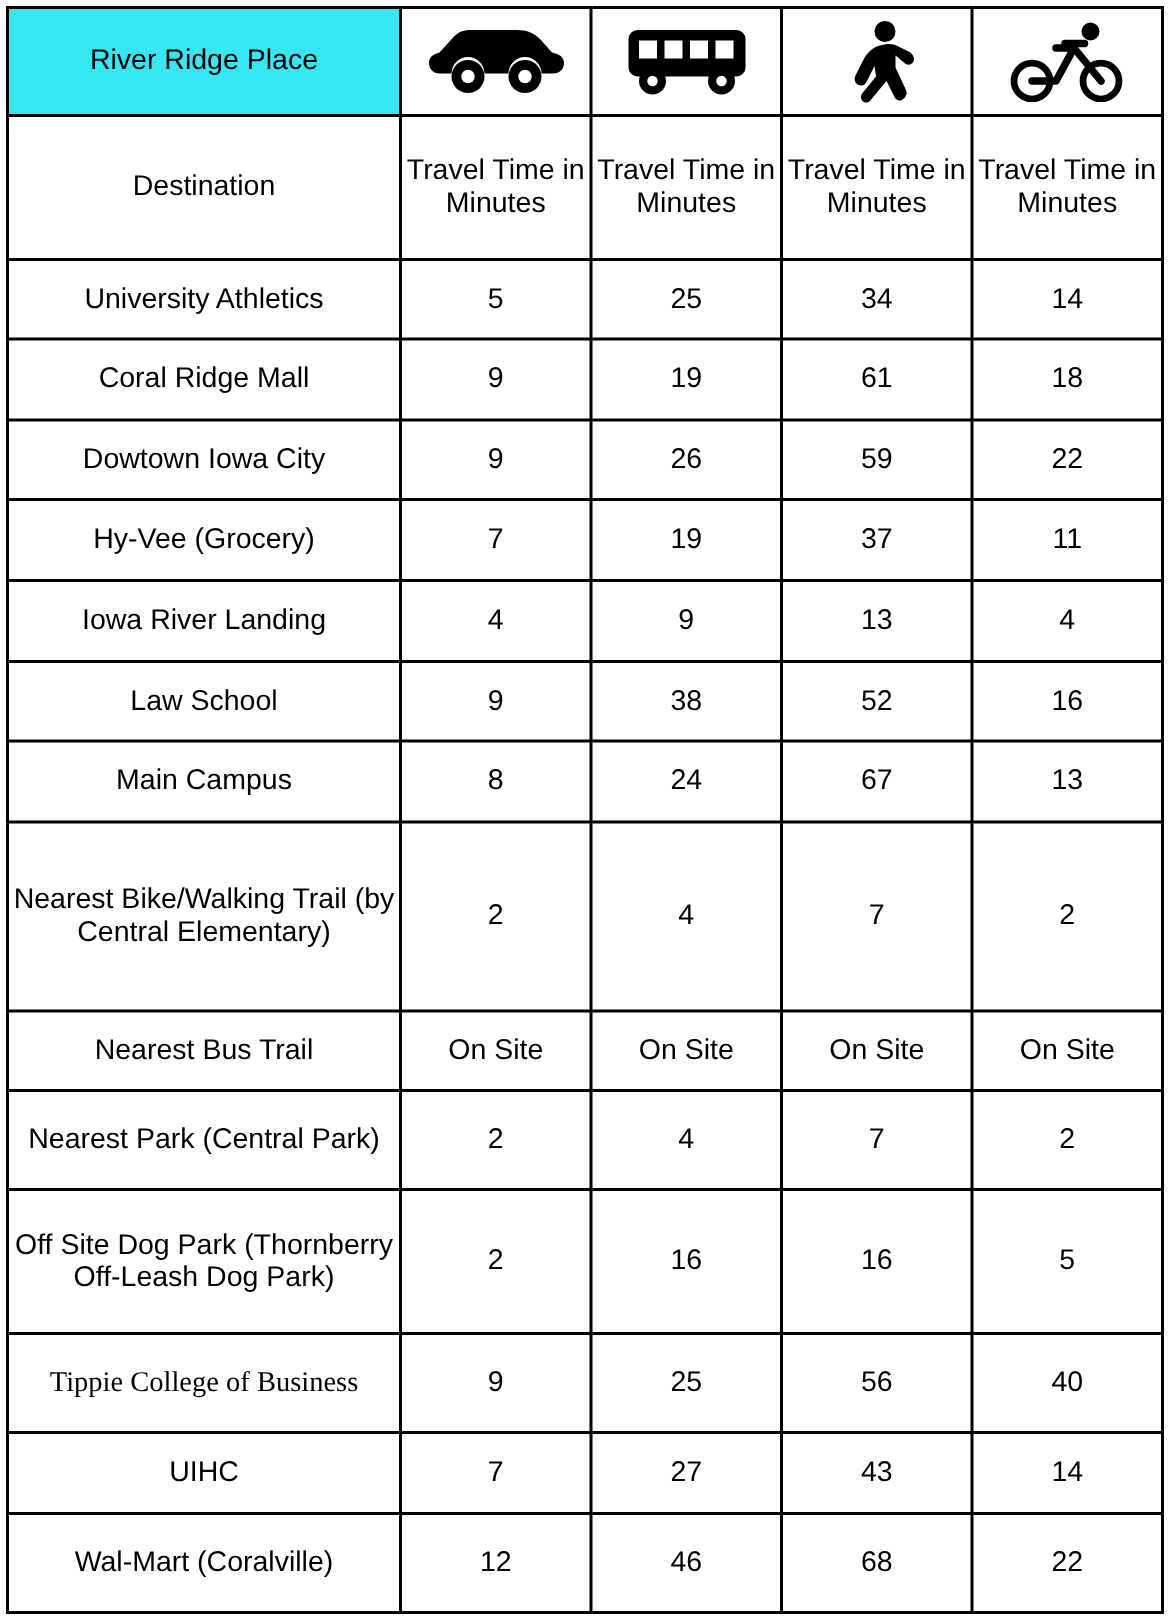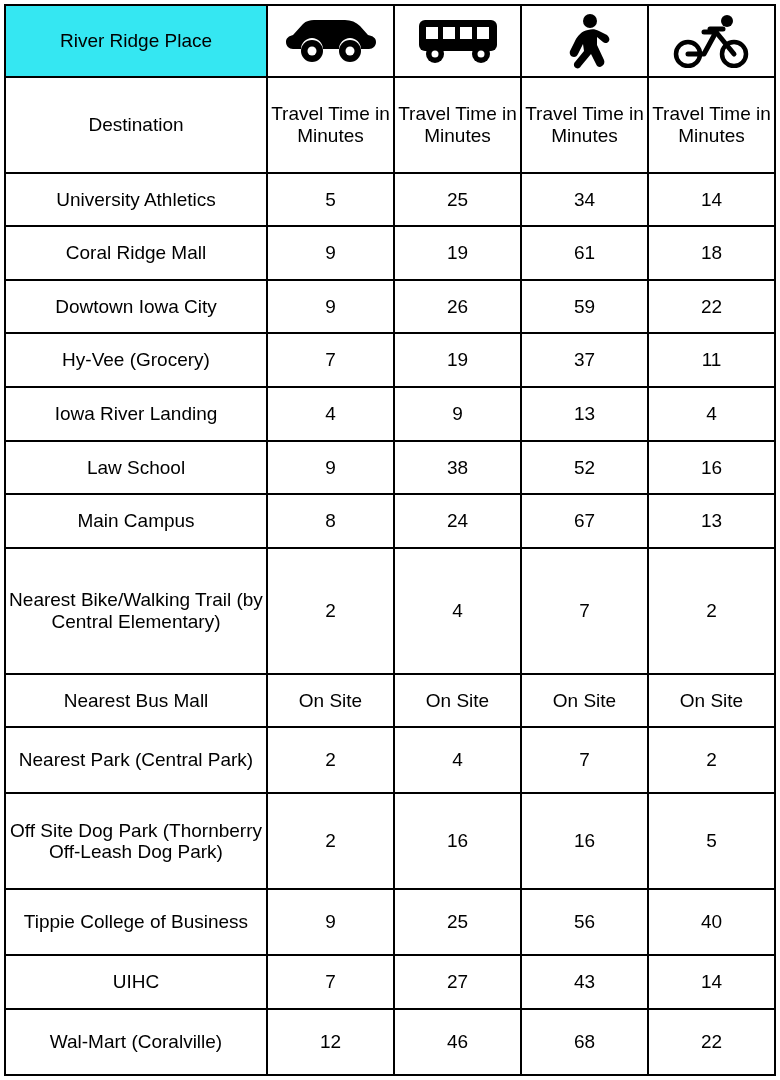--- a/index.html
+++ b/index.html
@@ -196,42 +196,42 @@
         <td class="val-cell">13</td>
       </tr>
       <tr>
         <td class="dest-cell tall" style="height:120px;">Nearest Bike/Walking Trail (by Central Elementary)</td>
         <td class="val-cell">2</td>
         <td class="val-cell">4</td>
         <td class="val-cell">7</td>
         <td class="val-cell">2</td>
       </tr>
       <tr>
-        <td class="dest-cell">Nearest Bus Mall</td>
+        <td class="dest-cell">Nearest Bus Trail</td>
         <td class="val-cell">On Site</td>
         <td class="val-cell">On Site</td>
         <td class="val-cell">On Site</td>
         <td class="val-cell">On Site</td>
       </tr>
       <tr>
         <td class="dest-cell" style="height:60px;">Nearest Park (Central Park)</td>
         <td class="val-cell">2</td>
         <td class="val-cell">4</td>
         <td class="val-cell">7</td>
         <td class="val-cell">2</td>
       </tr>
       <tr>
         <td class="dest-cell" style="height:90px;">Off Site Dog Park (Thornberry Off-Leash Dog Park)</td>
         <td class="val-cell">2</td>
         <td class="val-cell">16</td>
         <td class="val-cell">16</td>
         <td class="val-cell">5</td>
       </tr>
       <tr>
-        <td class="dest-cell" style="height:60px;">Tippie College of Business</td>
+        <td class="dest-cell" style="height:60px;font-family:Liberation Serif, serif;">Tippie College of Business</td>
         <td class="val-cell">9</td>
         <td class="val-cell">25</td>
         <td class="val-cell">56</td>
         <td class="val-cell">40</td>
       </tr>
       <tr>
         <td class="dest-cell">UIHC</td>
         <td class="val-cell">7</td>
         <td class="val-cell">27</td>
         <td class="val-cell">43</td>

